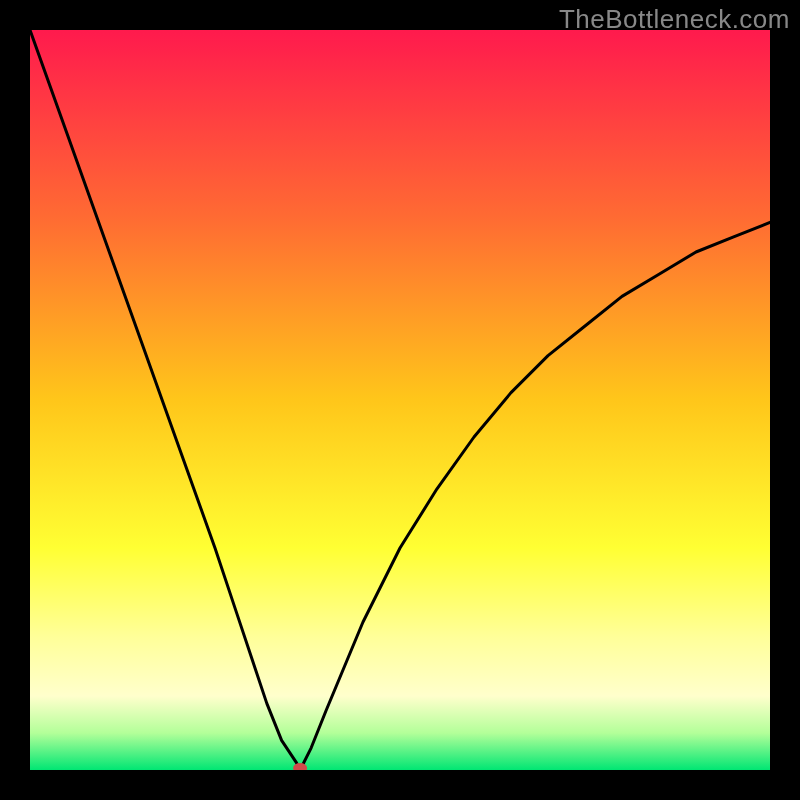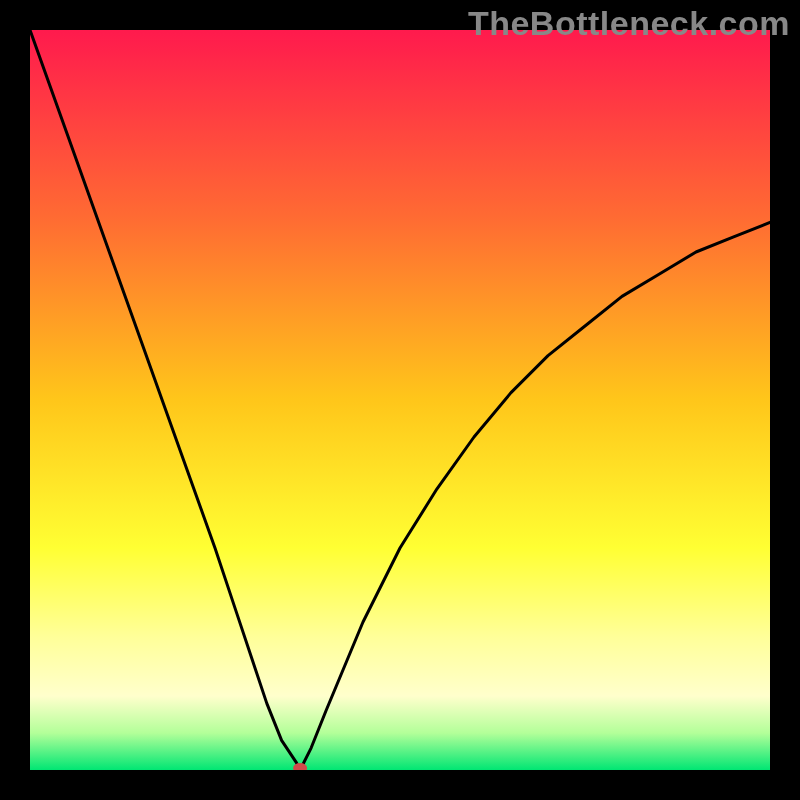--- a/index.html
+++ b/index.html
@@ -24,22 +24,22 @@
     left: 30px;
     top: 30px;
     width: 740px;
     height: 740px;
   }
   .watermark {
     position: absolute;
     top: 4px;
     right: 10px;
     color: #888;
-    font-size: 34px;
-    font-weight: 700;
+    font-size: 26px;
+    font-weight: 400;
     letter-spacing: 0.5px;
   }
   svg {
     display: block;
   }
 </style>
 </head>
 <body>
 
 <div class="frame">

